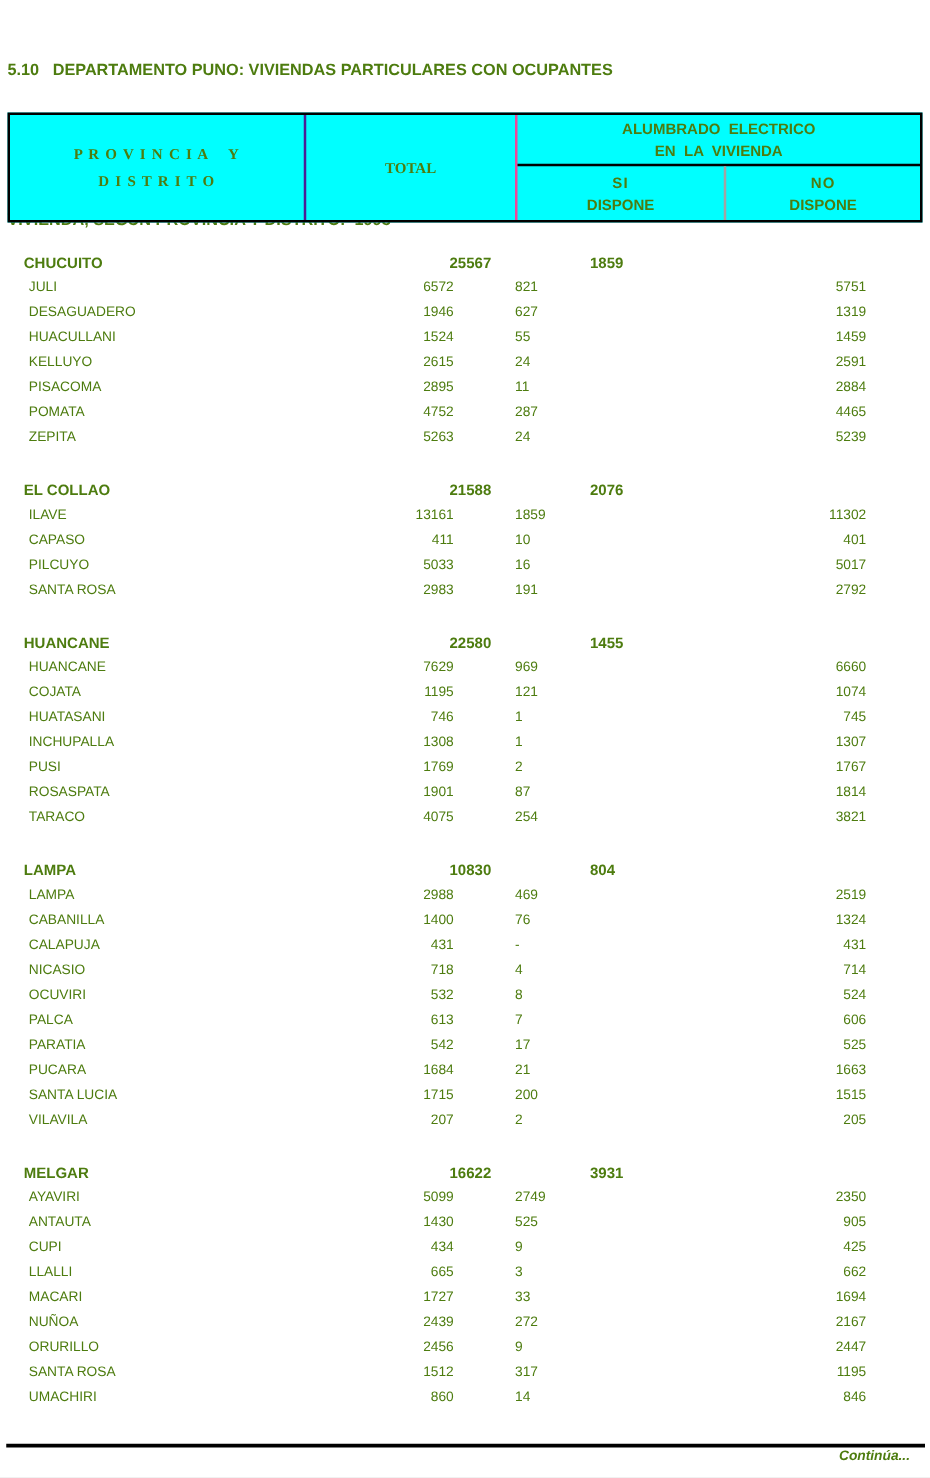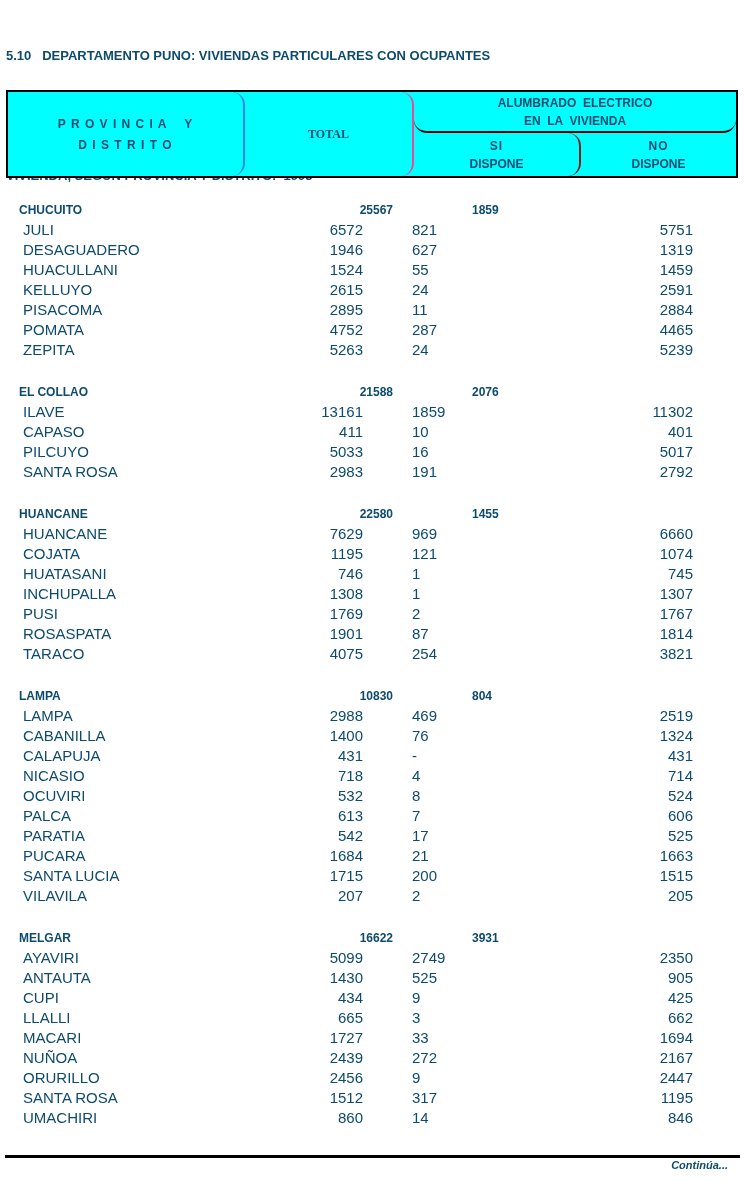--- a/index.html
+++ b/index.html
@@ -2,21 +2,21 @@
 <html><head>
 <meta charset="utf-8">
 <style>
   html, body { margin: 0; padding: 0; background: #e8e8e8; }
   .page {
     position: relative;
     width: 744px;
     height: 1182px;
     background: #ffffff;
     font-family: "Liberation Sans", sans-serif;
-    color: #0c4a6e;
+    color: #4d7c0f;
     overflow: hidden;
     margin: 0 auto;
   }
   .pre { white-space: pre; }
 
   
   .title {
     position: absolute;
     left: 6px;
     top: 6px;
@@ -34,42 +34,42 @@
     height: 88px;
     box-sizing: border-box;
     background: #00ffff;
     border: 2px solid #000000;
     display: grid;
     grid-template-columns: 237px 169px 167px 155px;
     grid-template-rows: 41px 43px;
     font-weight: bold;
     font-size: 12px;
   }
-  .thead > div { box-sizing: border-box; display: flex; flex-direction: column; align-items: center; justify-content: center; border-radius: 13px; }
-  .hA { grid-row: 1 / 3; grid-column: 1; border-right: 2px solid #3b82f6; gap: 7px; letter-spacing: 1px; }
+  .thead > div { box-sizing: border-box; display: flex; flex-direction: column; align-items: center; justify-content: center; }
+  .hA { grid-row: 1 / 3; grid-column: 1; border-right: 2px solid #4c1d95; gap: 7px; letter-spacing: 1px; font-family: Liberation Serif, serif; }
   .hB { grid-row: 1 / 3; grid-column: 2; border-right: 2px solid #ec4899; font-family: Liberation Serif, serif; }
   .hC { grid-row: 1; grid-column: 3 / 5; border-bottom: 2px solid #000; line-height: 18px; }
-  .hD { grid-row: 2; grid-column: 3; border-right: 2px solid #7f1d1d; line-height: 18px; }
+  .hD { grid-row: 2; grid-column: 3; border-right: 2px solid #a3a3a3; line-height: 18px; }
   .hE { grid-row: 2; grid-column: 4; line-height: 18px; }
   .sp { letter-spacing: 1px; }
 
   
   .tbody {
     position: absolute;
     left: 6px;
     top: 200px;
     width: 732px;
   }
   .section + .section { margin-top: 22px; }
   .row {
     display: grid;
     grid-template-columns: 237px 169px 167px 155px;
     height: 20px;
     line-height: 20px;
-    font-size: 15px;
+    font-size: 11px;
   }
   .row.province { font-weight: bold; font-size: 12px; gap: 30px; }
   .cell-name  { padding-left: 17px; white-space: pre; }
   .province .cell-name { padding-left: 13px; }
   .cell-total { text-align: right; padding-right: 49px; }
   .cell-si    { padding-right: 49px; }
   .cell-no    { text-align: right; padding-right: 41px; }
 
   
   .bottom-rule {

